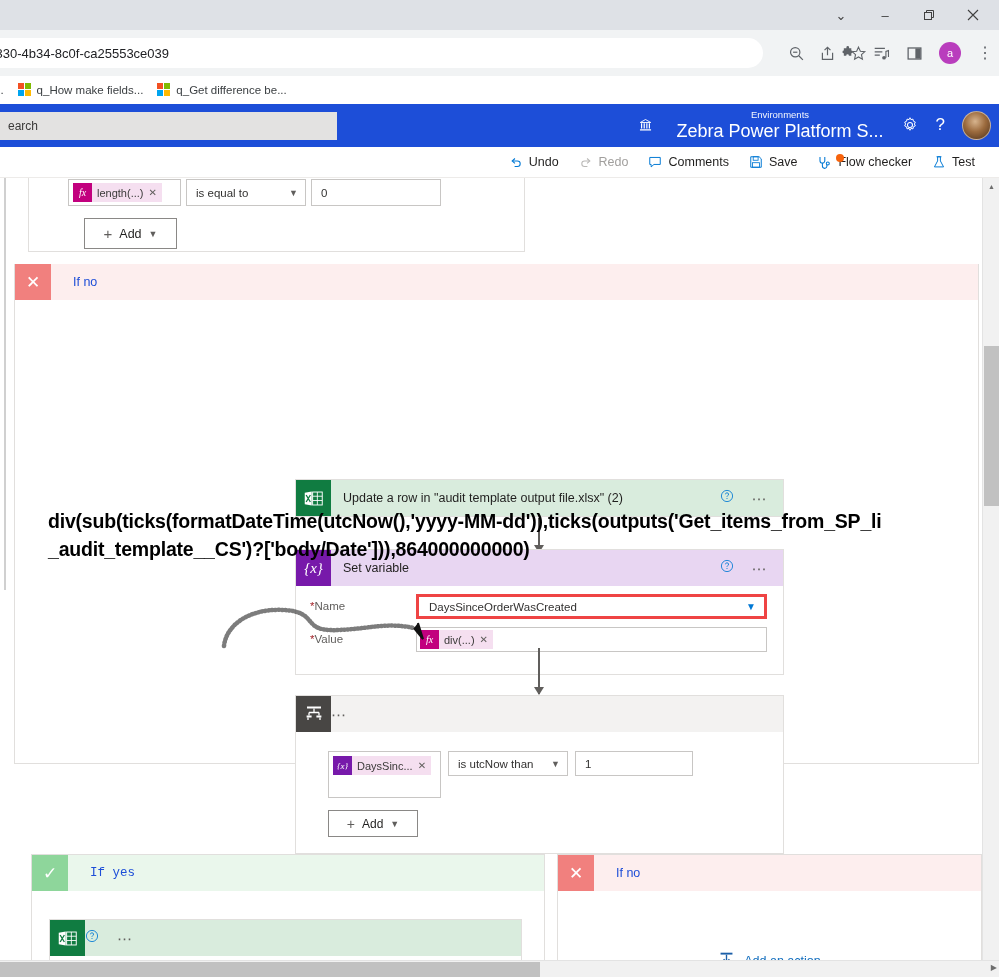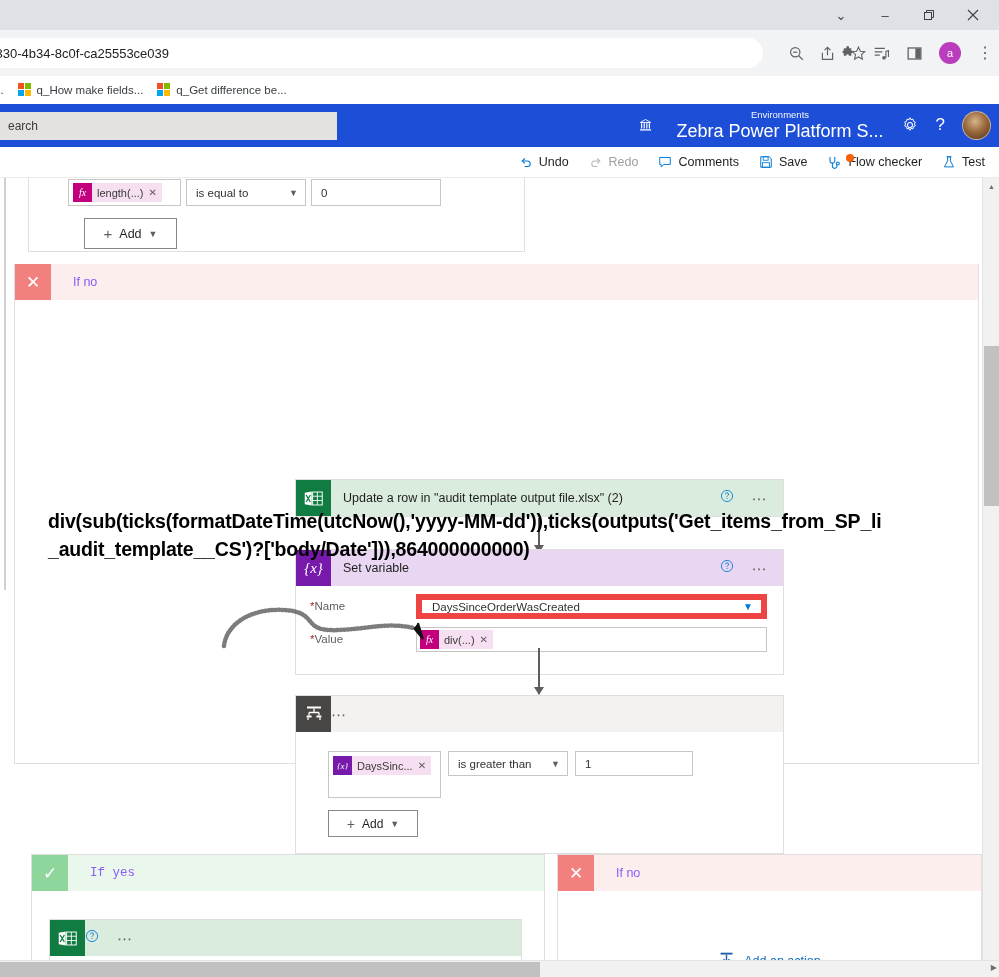--- a/index.html
+++ b/index.html
@@ -133,21 +133,21 @@
   }
 
   
   .cmd-bar {
     height: 31px;
     background: #ffffff;
     display: flex;
     align-items: center;
     justify-content: flex-end;
     gap: 20px;
-    padding-right: 14px;
+    padding-right: 24px;
     font-size: 12.5px;
     color: #201f1e;
     border-bottom: 1px solid #edebe9;
   }
   .cmd-item { display: flex; align-items: center; gap: 6px; white-space: nowrap; position: relative; }
   .cmd-item.disabled { color: #a19f9d; }
   .cmd-ico { color: #0078d4; display: flex; align-items:center; }
   .cmd-item.disabled .cmd-ico { color: #b9b8b6; }
   .badge-dot {
     position: absolute; top: -1px; right: 68px;
@@ -232,21 +232,21 @@
     width: 36px;
     display: flex; align-items: center; justify-content: center;
     color: #fff; font-size: 17px; font-weight: 300;
   }
   .bh-no .bh-ico { background: #f1807e; }
   .bh-yes .bh-ico { background: #8ed69b; }
   .bh-label {
     flex: 1;
     display: flex; align-items: center;
     padding-left: 22px;
-    font-size: 12.5px; color: #8b5cf6;
+    font-size: 12.5px; color: #1d4ed8;
   }
   .bh-no .bh-label { background: #fdeeee; }
   .bh-yes .bh-label { background: #eaf7ec; font-family: Liberation Mono, monospace; }
 
   
   .action-card {
     position: absolute;
     width: 489px;
     border: 1px solid #e1dfdd;
     background: #fff;
@@ -286,21 +286,21 @@
   .field-row { display: flex; align-items: flex-start; margin-bottom: 8px; }
   .field-label {
     width: 106px; flex: none;
     font-size: 11.5px; color: #605e5c;
     padding-top: 6px;
   }
   .req { color: #a4262c; }
   .field-ctl {
     flex: 1;
     min-height: 25px;
-    border: 6px solid #ef4444;
+    border: 3px solid #ef4444;
     background: #fff;
     display: flex; align-items: center;
     justify-content: space-between;
     padding: 0 8px 0 10px;
     font-size: 11.5px; color: #323130;
   }
   .field-ctl .chev-blue { color: #0078d4; font-size: 10px; flex:none; margin-left: 6px; }
 
   .value-token-box {
     flex: 1; height: 25px;
@@ -744,21 +744,21 @@
     <div class="cond-body">
       <div class="cond-inner-row">
         <div class="cond-token-box">
           <span class="tok">
             <span class="tok-ico tok-purple-ico" style="font-size:9px;">{x}</span>
             <span>DaysSinc...</span>
             <span class="tok-x">✕</span>
           </span>
         </div>
         <div class="cond-select">
-          <span>is greater than</span>
+          <span>is utcNow than</span>
           <span class="chev">▼</span>
         </div>
         <div class="cond-text">1</div>
       </div>
       <div class="cond-add">
         <span style="font-size:14px;color:#605e5c;">+</span>
         <span>Add</span>
         <span class="chev">▼</span>
       </div>
     </div>

